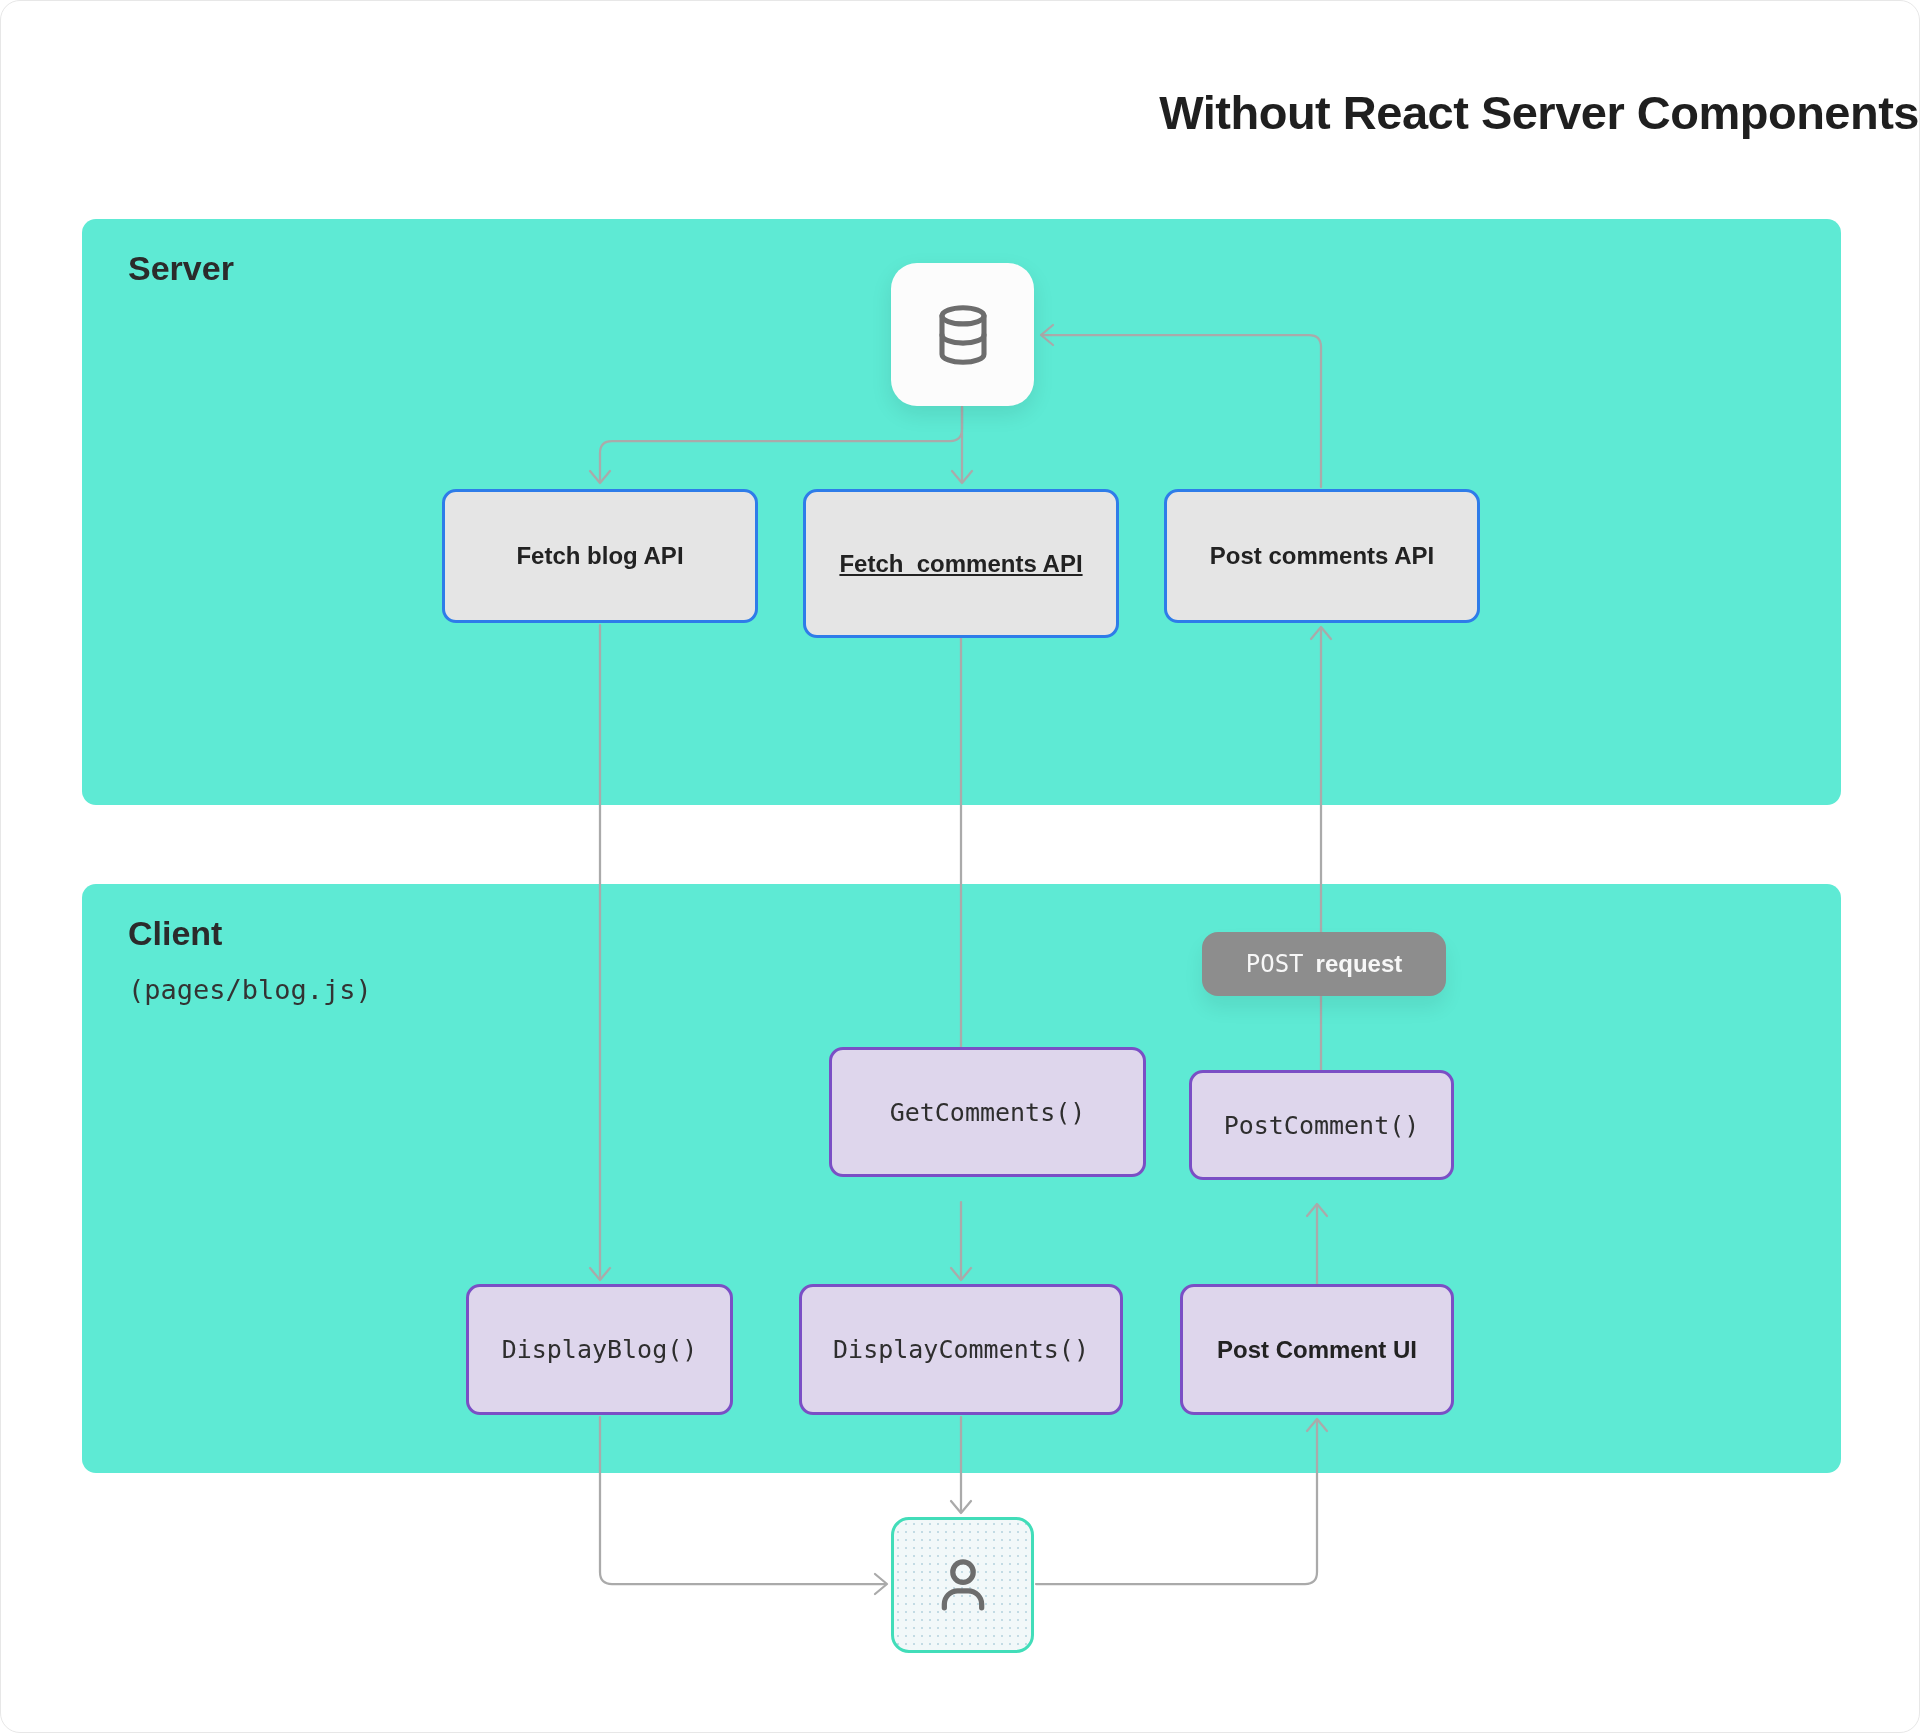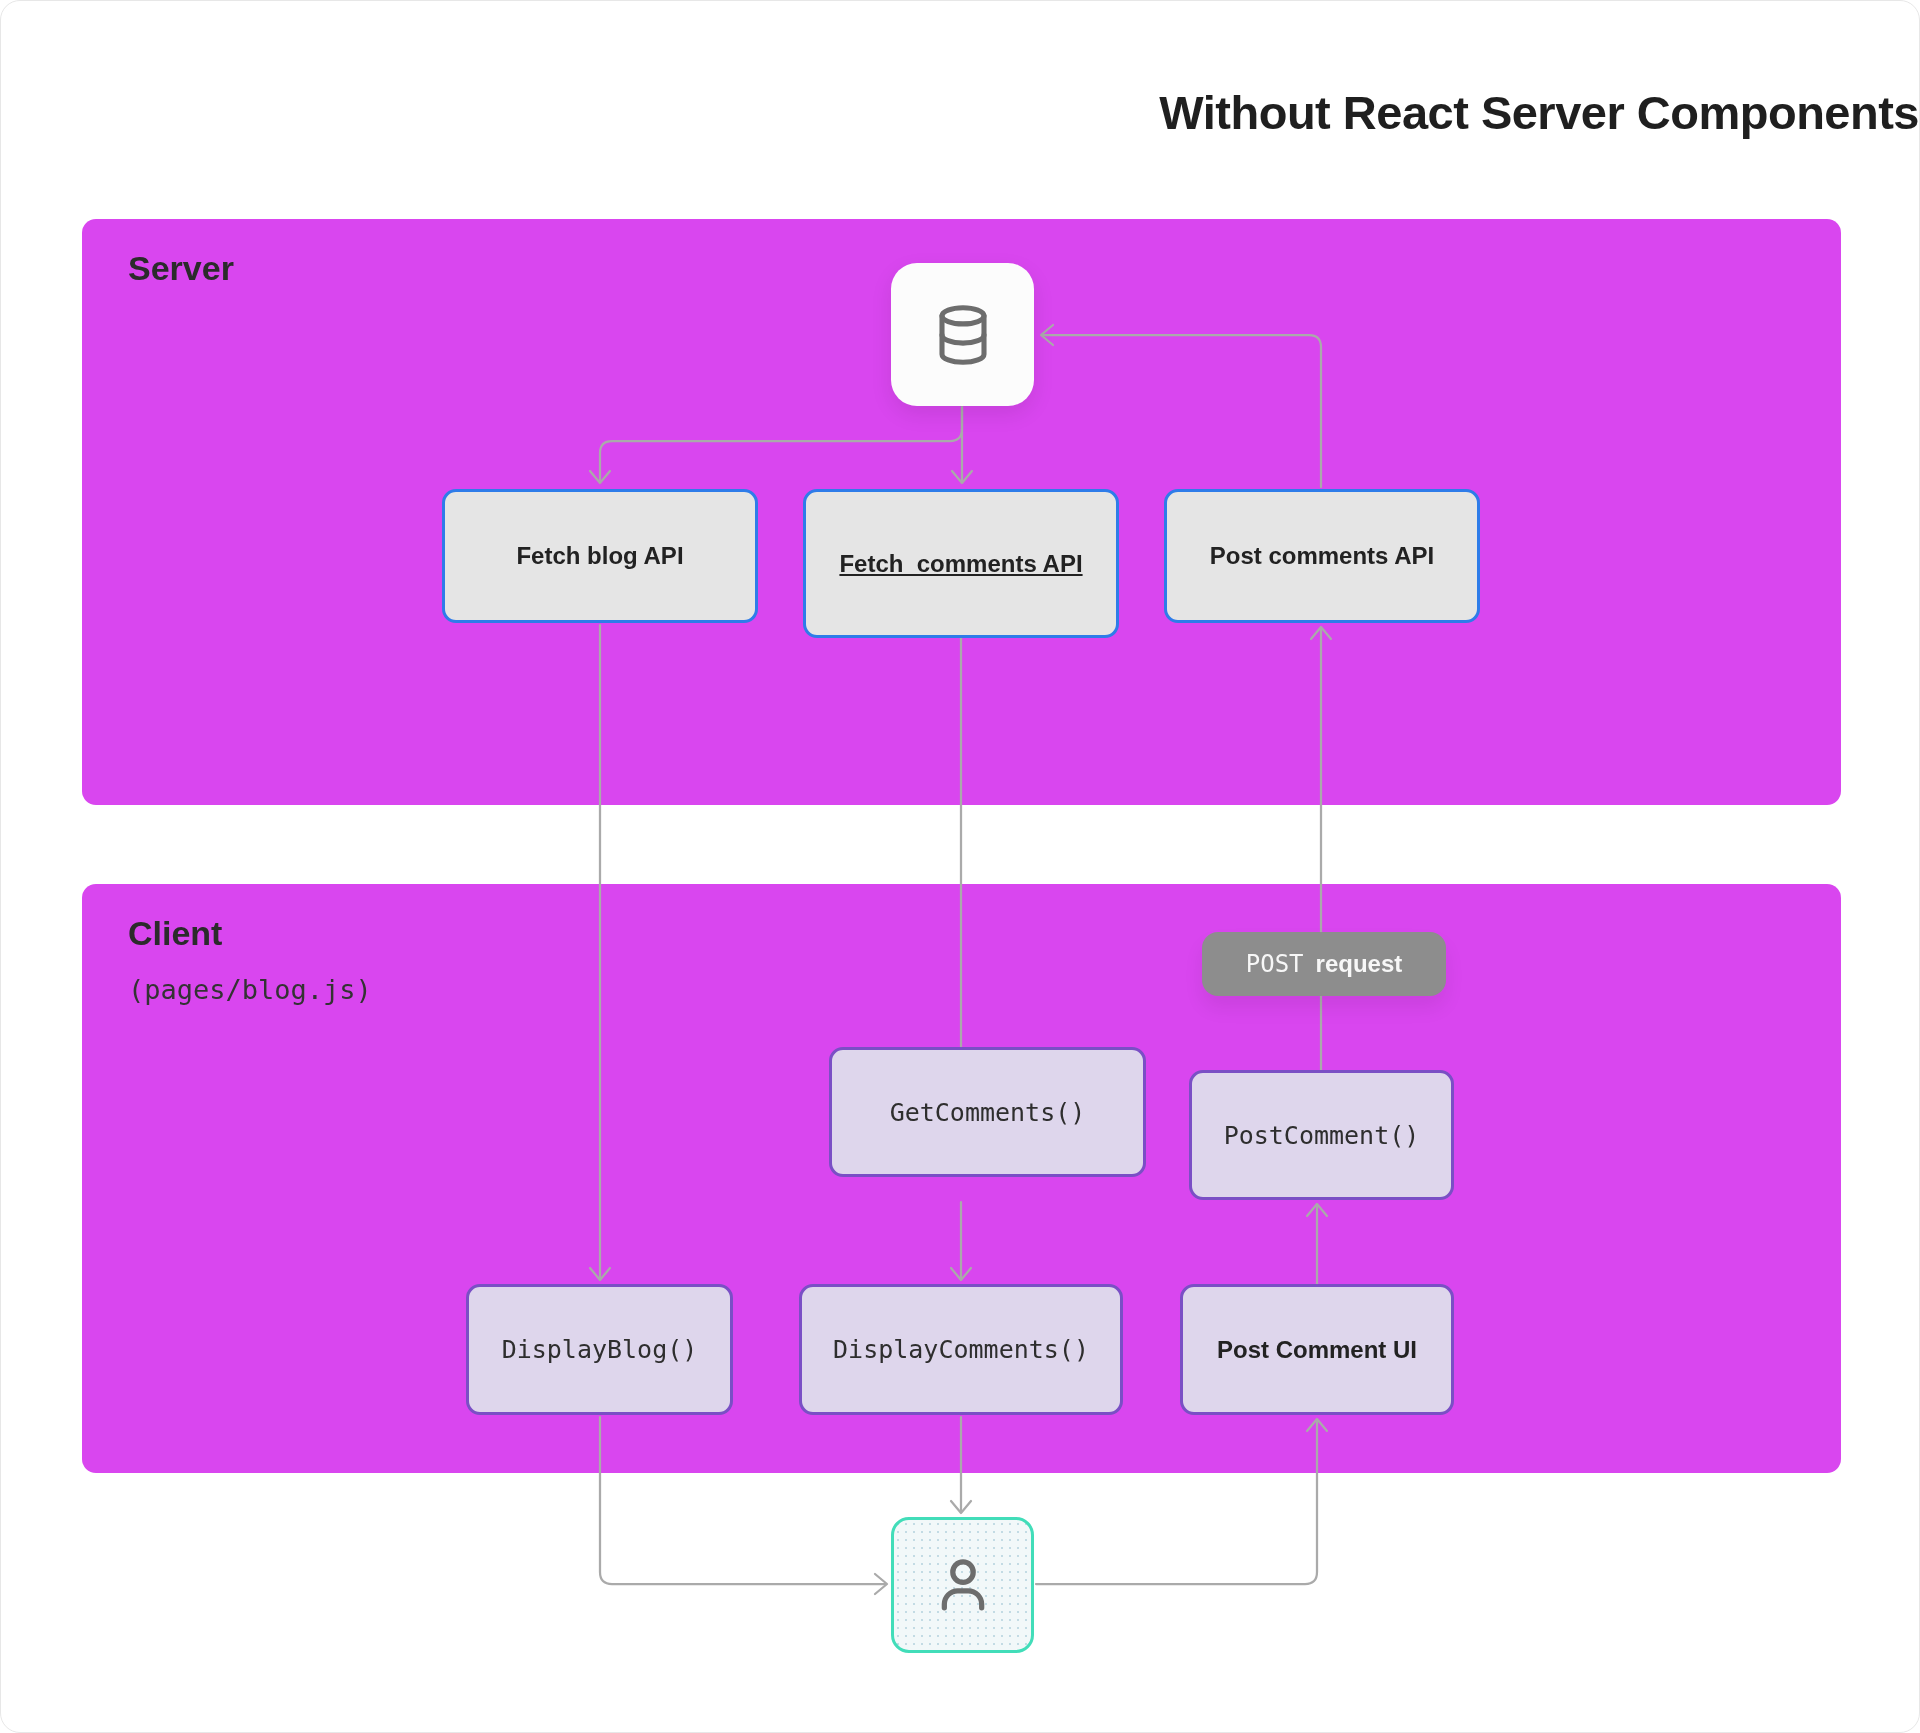--- a/index.html
+++ b/index.html
@@ -14,21 +14,21 @@
     box-sizing:border-box;
   }
   .title{
     position:absolute;left:0;top:84px;width:100%;
     text-align:right;
     font-size:47px;font-weight:800;letter-spacing:-0.5px;
     color:#1f1f1f;margin:0;
   }
   .zone{
     position:absolute;left:81px;width:1759px;
-    background:#d946ef;border-radius:14px;z-index:0;
+    background:#5eead4;border-radius:14px;z-index:0;
   }
   .zone.server{top:218px;height:586px;}
   .zone.client{top:883px;height:589px;}
   .zone-label{
     position:absolute;left:46px;top:30px;
     font-size:34px;font-weight:700;color:#2b2b2b;
   }
   .zone-sublabel{
     position:absolute;left:46px;top:90px;
     font-size:27px;color:#333333;
@@ -70,21 +70,21 @@
   .icon-card svg{display:block;}
   
   #node-db{left:890px;top:262px;width:143px;height:143px;}
   #node-fetch-blog{left:441px;top:488px;width:316px;height:134px;}
   #node-fetch-comments{left:802px;top:488px;width:316px;height:149px;text-decoration:underline;}
   #node-post-comments{left:1163px;top:488px;width:316px;height:134px;}
   #pill-gsp{left:444px;top:693px;width:310px;height:66px;}
   #pill-ue{left:837px;top:931px;width:244px;height:64px;}
   #pill-post{left:1201px;top:931px;width:244px;height:64px;}
   #node-get-comments{left:828px;top:1046px;width:317px;height:130px;}
-  #node-post-comment{left:1188px;top:1069px;width:265px;height:130px;}
+  #node-post-comment{left:1188px;top:1069px;width:265px;height:110px;}
   #node-display-blog{left:465px;top:1283px;width:267px;height:131px;}
   #node-display-comments{left:798px;top:1283px;width:324px;height:131px;}
   #node-post-comment-ui{left:1179px;top:1283px;width:274px;height:131px;}
   #node-user{left:890px;top:1516px;width:143px;height:136px;}
 </style>
 </head>
 <body>
 
 <div class="page">
 

